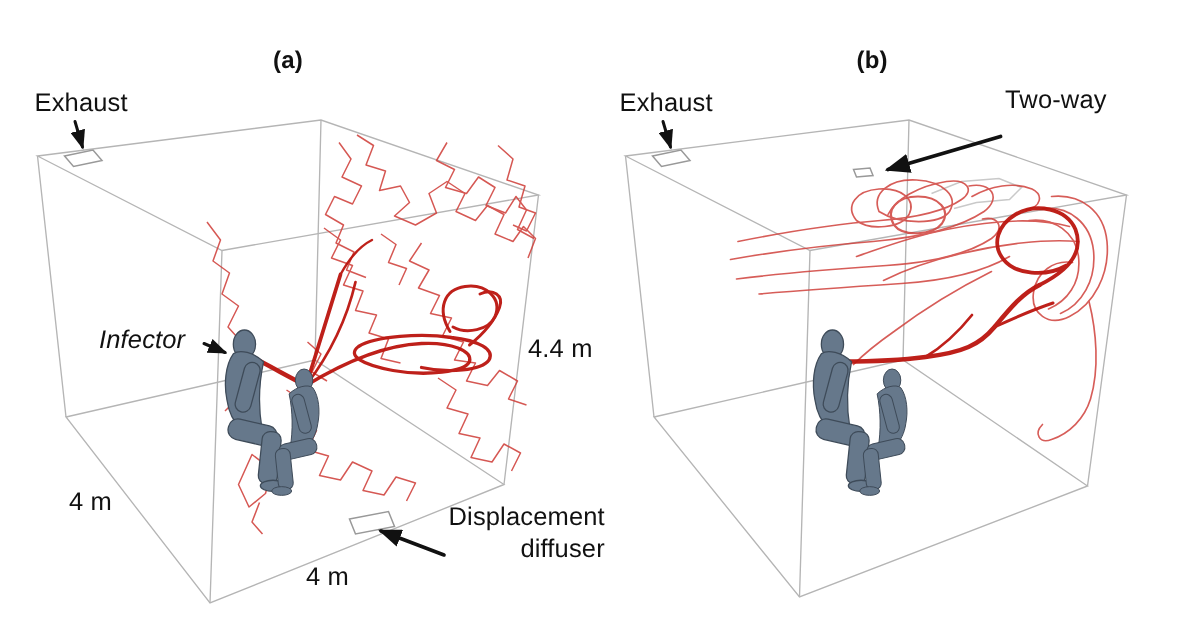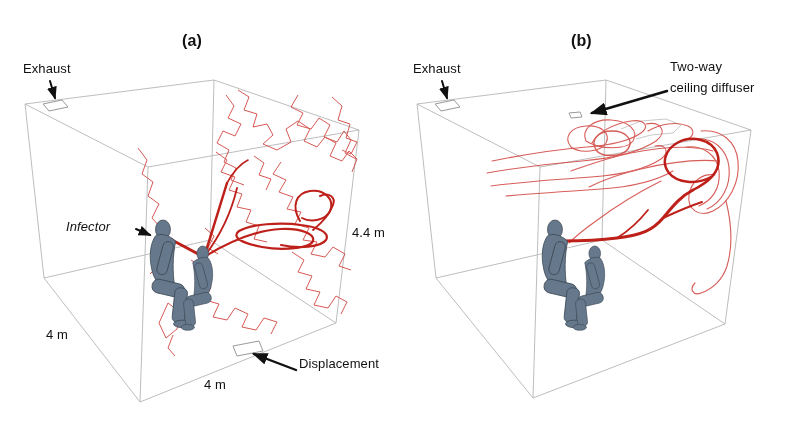--- a/index.html
+++ b/index.html
@@ -2,25 +2,25 @@
 <html><head>
 <meta charset="utf-8">
 <style>
   html,body{margin:0;padding:0;background:#ffffff;}
   .stage{
     position:relative;width:794px;height:427px;background:#ffffff;
     font-family:"Liberation Sans",sans-serif;overflow:hidden;color:#111;
   }
   svg.scene{position:absolute;left:0;top:0;width:794px;height:427px;}
   .lbl{
-    position:absolute;font-size:13px;line-height:21px;white-space:nowrap;
+    position:absolute;font-size:17px;line-height:21px;white-space:nowrap;
     color:#111;letter-spacing:0.1px;
   }
   .panel-title{font-weight:700;font-size:16px;}
-  .two-line span{display:block;}
+  .two-line span{display:block;text-align:right;}
   .person{stroke:#3e4b59;stroke-width:0.8;}
   #ah path{fill:#111;stroke:none;}
 </style>
 </head>
 <body>
 
 <div class="stage">
 
   <svg class="scene" viewBox="0 0 794 427" xmlns="http://www.w3.org/2000/svg">
     <defs>
@@ -137,24 +137,24 @@
       </g>
     </g>
   </svg>
 
   <div class="lbl panel-title" style="left:182px;top:30px;">(a)</div>
   <div class="lbl" style="left:23px;top:58px;">Exhaust</div>
   <div class="lbl" style="left:66px;top:216px;font-style:italic;">Infector</div>
   <div class="lbl" style="left:352px;top:222px;">4.4 m</div>
   <div class="lbl" style="left:46px;top:324px;">4 m</div>
   <div class="lbl" style="left:204px;top:374px;">4 m</div>
-  <div class="lbl two-line" style="left:299px;top:353px;">
+  <div class="lbl two-line" style="left:299px;top:334px;">
     <span>Displacement</span>
+    <span>diffuser</span>
   </div>
 
   <div class="lbl panel-title" style="left:571px;top:30px;">(b)</div>
   <div class="lbl" style="left:413px;top:58px;">Exhaust</div>
   <div class="lbl two-line" style="left:670px;top:56px;">
     <span>Two-way</span>
-    <span>ceiling diffuser</span>
   </div>
 
 </div>
 
 </body></html>

